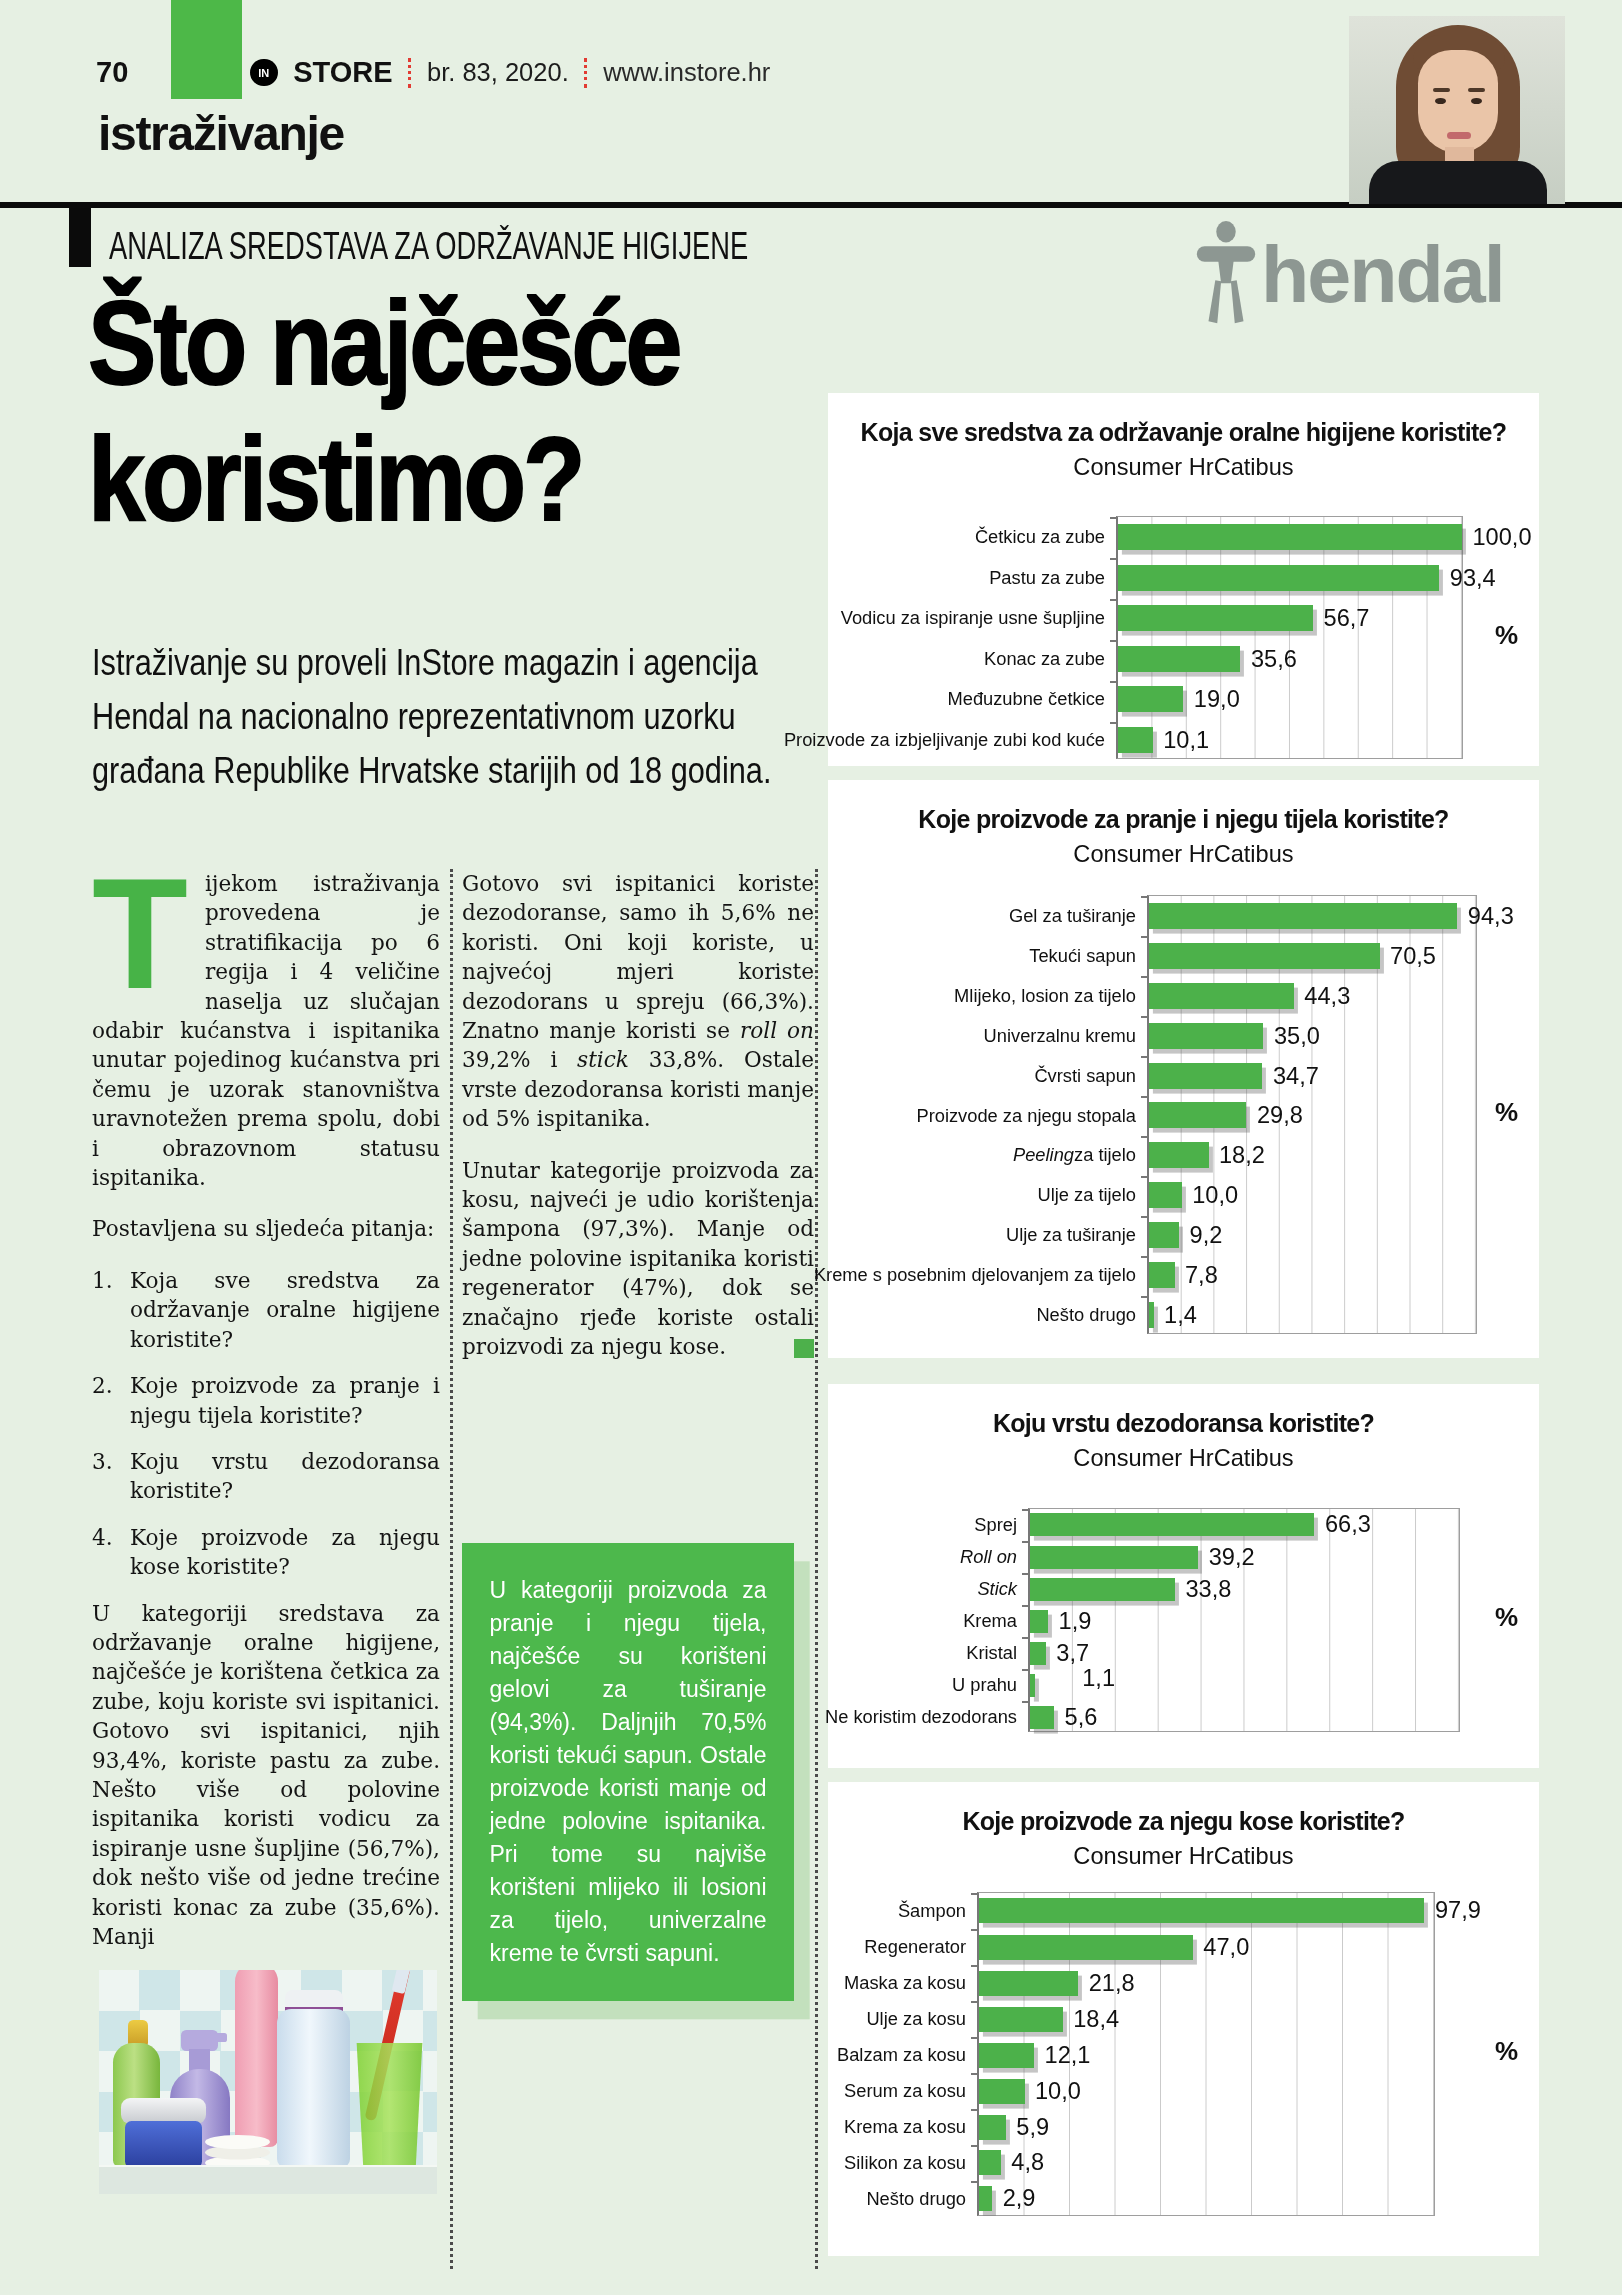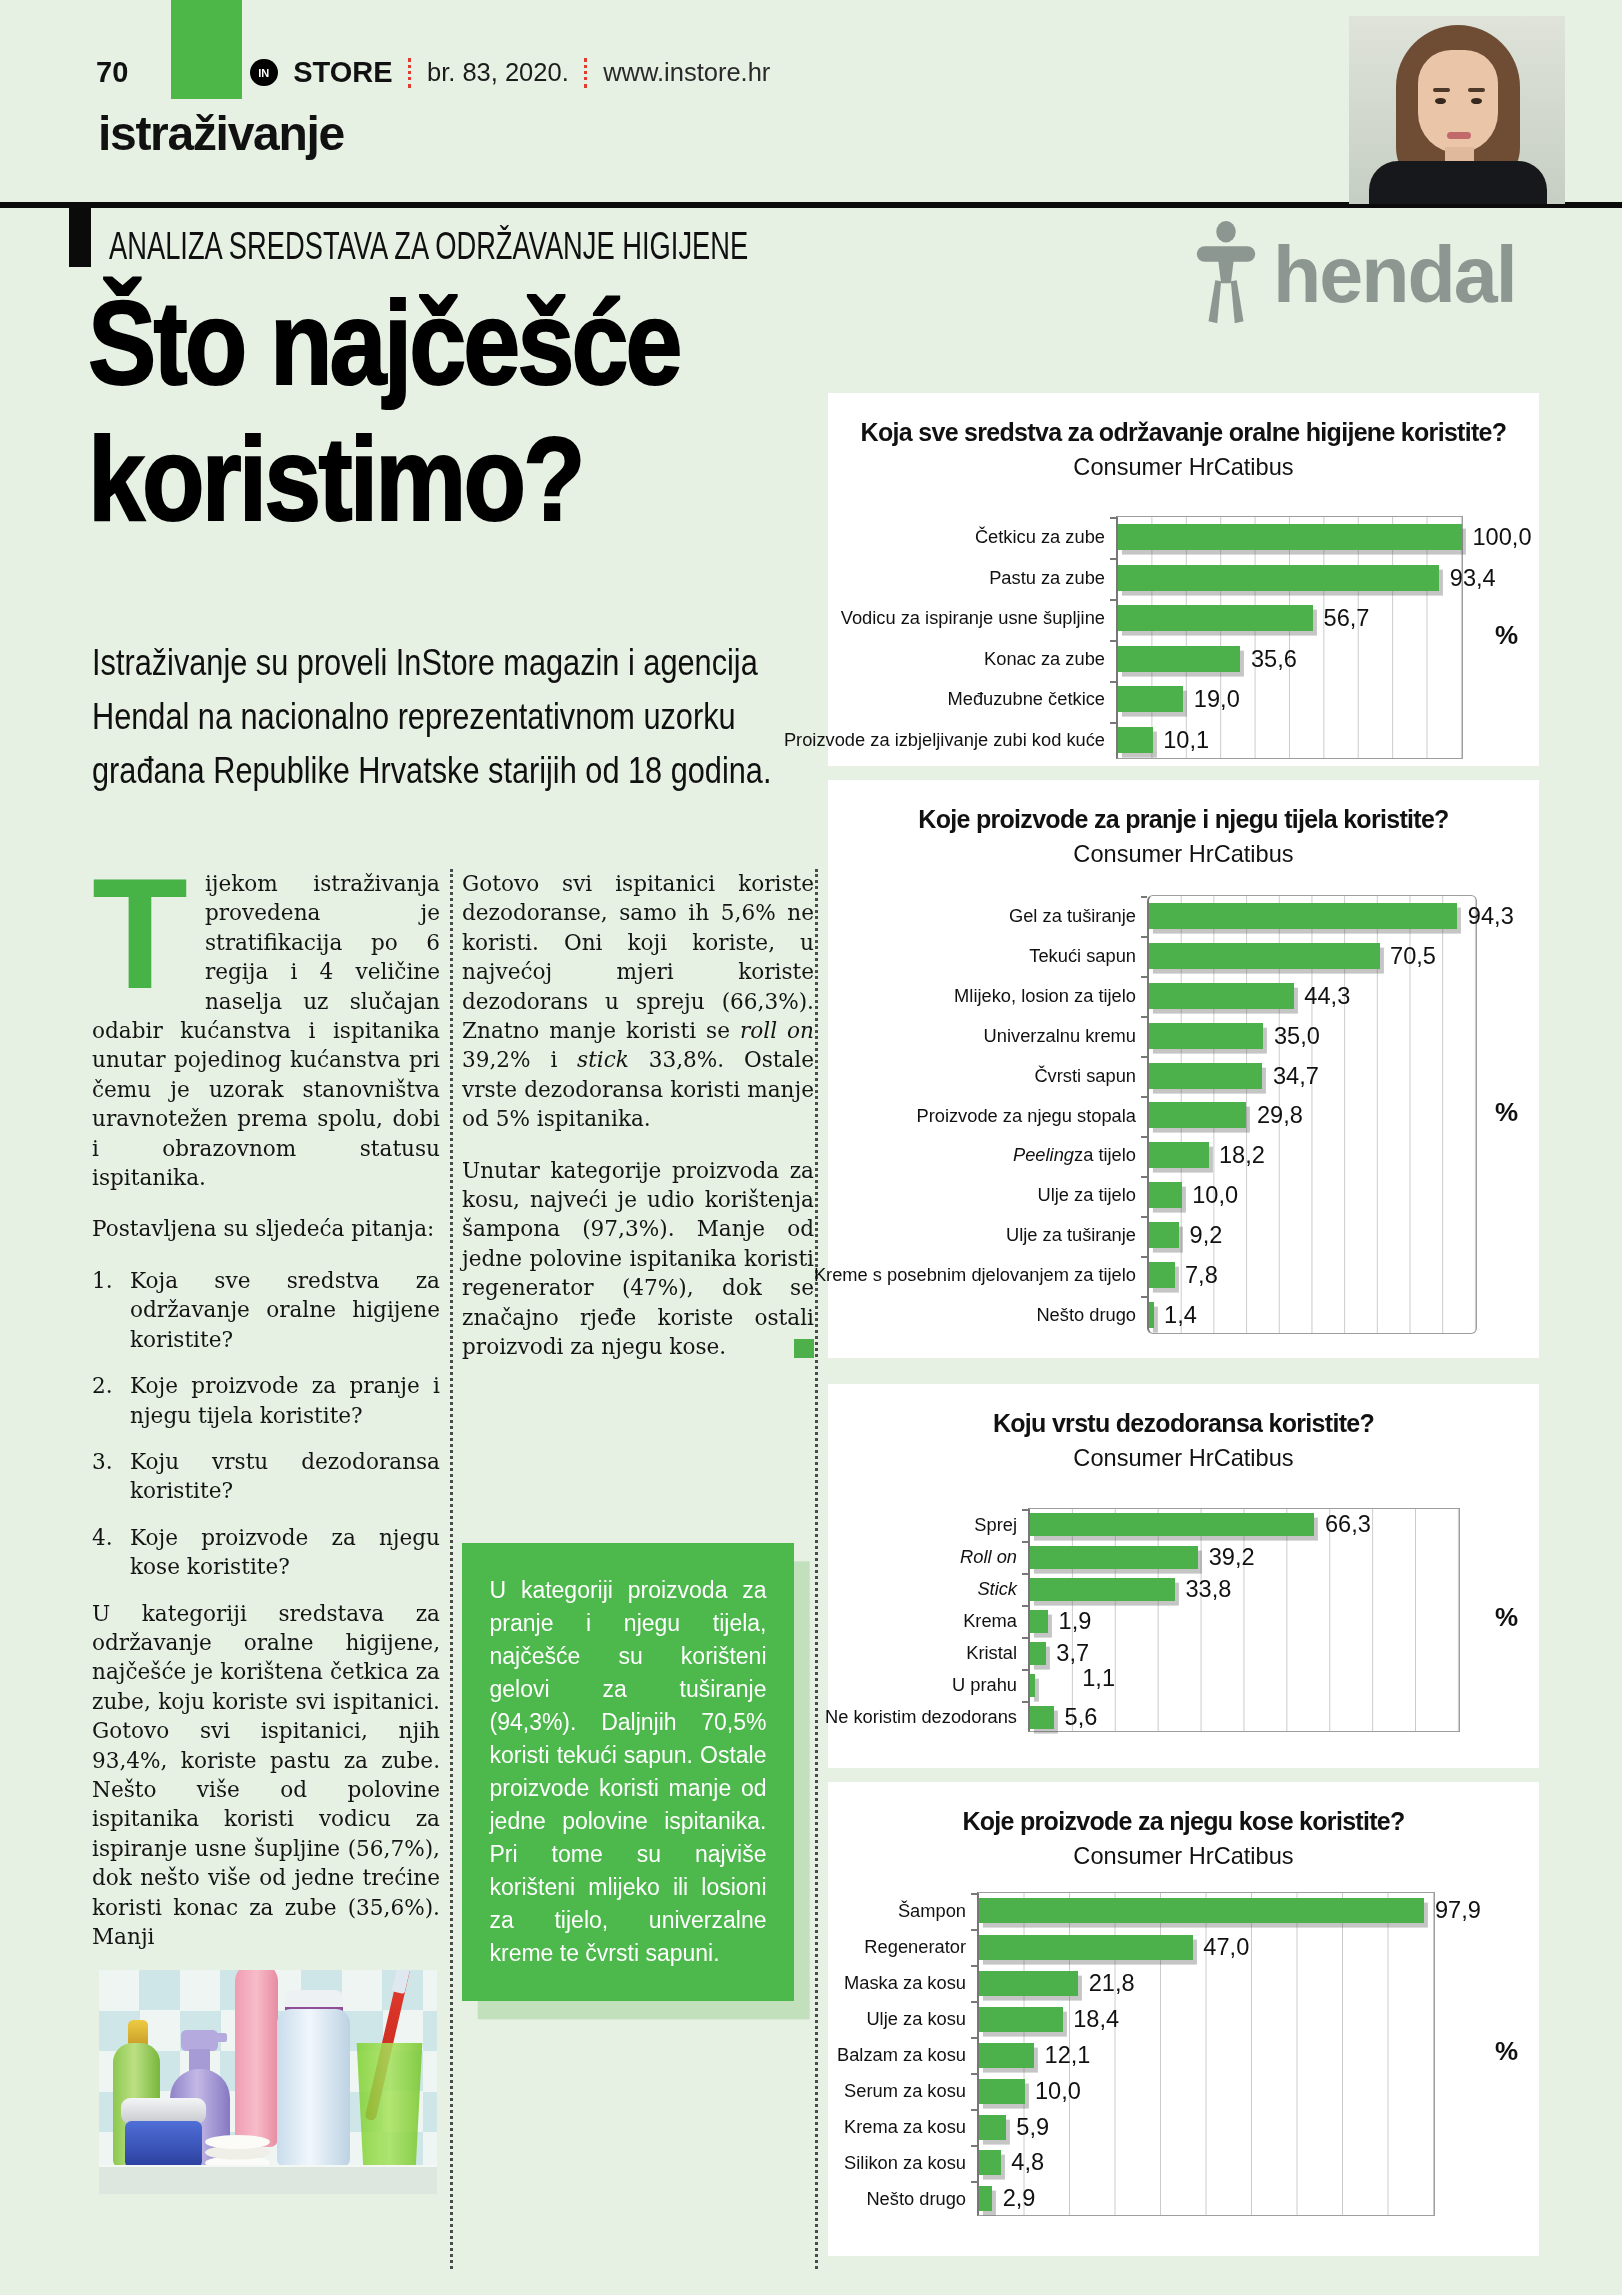--- a/index.html
+++ b/index.html
@@ -37,21 +37,21 @@
   .photo .neck{position:absolute;left:96px;top:131px;width:29px;height:22px;background:#e0b89c;}
   .photo .blazer{position:absolute;left:19.6px;top:145px;width:178px;height:46px;background:#17181b;
                border-radius:29px 29px 0 0;}
 
   .rule{position:absolute;left:0;top:202px;width:1623px;height:5.9px;background:#0b0b0b;z-index:2;}
   .kicker-bar{position:absolute;left:69px;top:207px;width:22px;height:60px;background:#0b0b0b;}
   .kicker{position:absolute;left:109px;top:224px;font-size:39px;white-space:nowrap;
           transform:scaleX(0.70);transform-origin:left top;color:#101010;}
 
   
-  .brand{position:absolute;left:1192px;top:221px;display:flex;align-items:flex-start;gap:13px;}
+  .brand{position:absolute;left:1192px;top:221px;display:flex;align-items:flex-start;gap:1px;}
   .brand svg{width:68px;height:107px;display:block;}
   .brand .wordmark{font-size:79px;font-weight:bold;color:#8d9792;letter-spacing:-2px;line-height:1;margin-top:14.4px;}
 
   
   .headline{position:absolute;left:88px;top:275px;font-weight:bold;font-size:119px;line-height:136px;
             letter-spacing:-3.3px;transform:scaleX(0.86);transform-origin:left top;color:#000;
             -webkit-text-stroke:2px #000;white-space:nowrap;}
   .intro{position:absolute;left:92px;top:636px;width:870px;font-size:37px;line-height:54px;color:#101010;
          transform:scaleX(0.83);transform-origin:left top;}
 
@@ -248,21 +248,21 @@
         <div class="cat-label" style="top: 203px; height: 41px;">Proizvode za izbjeljivanje zubi kod kuće</div>
         <div class="bar" style="top: 210px; height: 26px; width: 10.1%;"></div>
         <div class="val" style="top: 210px; line-height: 26px; left: calc(10.1% + 10.5px);">10,1</div>
       </div>
     <div class="unit" style="top: 227px;">%</div>
   </section>
 
   <section class="chart-card" style="top:780px;height:578px;">
     <h3 class="ctitle">Koje proizvode za pranje i njegu tijela koristite?</h3>
     <div class="csub">Consumer HrCatibus</div>
-    <div class="plot" style="margin-left: 319px; margin-top: 27.5px; width: 330px; height: 439px; border-radius: 6px; --rowH: 40px;">
+    <div class="plot" style="margin-left: 319px; margin-top: 27.5px; width: 330px; height: 439px; --rowH: 40px;">
         <div class="cat-label" style="top: 0px; height: 40px;">Gel za tuširanje</div>
         <div class="bar" style="top: 6.9px; height: 26px; width: 94.3%;"></div>
         <div class="val" style="top: 6.9px; line-height: 26px; left: calc(94.3% + 10.5px);">94,3</div>
         <div class="cat-label" style="top: 40px; height: 40px;">Tekući sapun</div>
         <div class="bar" style="top: 47px; height: 26px; width: 70.5%;"></div>
         <div class="val" style="top: 47px; line-height: 26px; left: calc(70.5% + 10.5px);">70,5</div>
         <div class="cat-label" style="top: 80px; height: 40px;">Mlijeko, losion za tijelo</div>
         <div class="bar" style="top: 87px; height: 26px; width: 44.3%;"></div>
         <div class="val" style="top: 87px; line-height: 26px; left: calc(44.3% + 10.5px);">44,3</div>
         <div class="cat-label" style="top: 120px; height: 40px;">Univerzalnu kremu</div>

